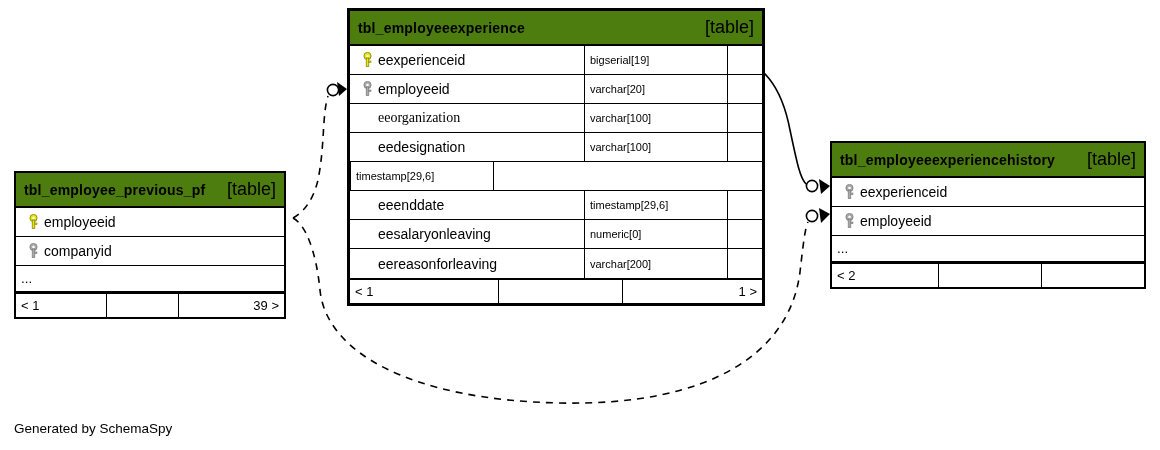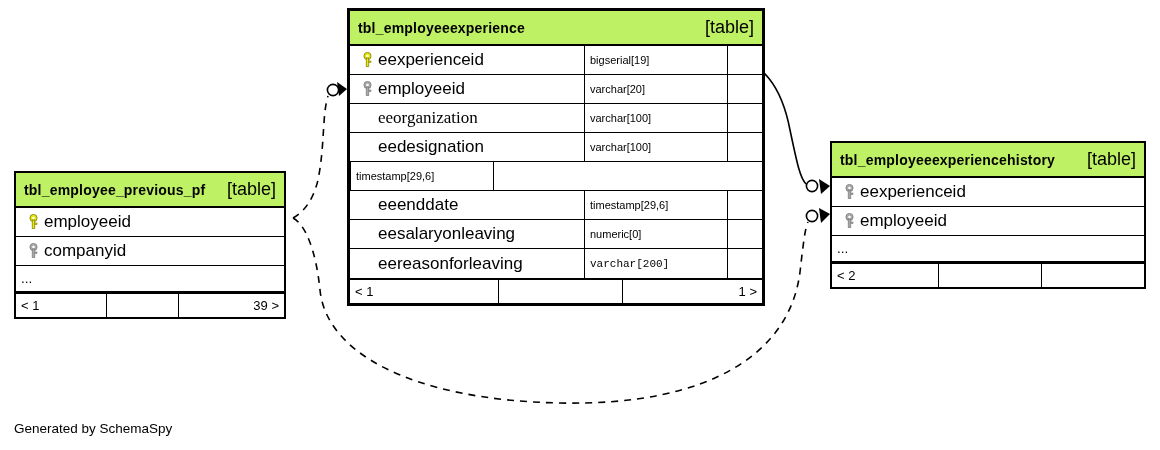--- a/index.html
+++ b/index.html
@@ -40,21 +40,21 @@
     box-sizing: border-box;
   }
   .table-box.emphasis {
     border-width: 3px;
   }
 
   .tbl-header {
     display: flex;
     align-items: center;
     justify-content: space-between;
-    background: #bef264;
+    background: #4d7c0f;
     border-bottom: 2px solid #000000;
     box-sizing: border-box;
     padding: 0 8px;
     height: 35px;
   }
   .tbl-name {
     font-weight: bold;
     font-size: 14px;
     letter-spacing: 0.2px;
     white-space: nowrap;
@@ -75,21 +75,21 @@
     box-sizing: border-box;
     height: 29px;
   }
   .row:last-child { border-bottom: none; }
 
   .cell-name {
     display: flex;
     align-items: center;
     box-sizing: border-box;
     padding-left: 6px;
-    font-size: 17px;
+    font-size: 14px;
     flex: 1 1 auto;
     min-width: 0;
     white-space: nowrap;
     overflow: hidden;
   }
   .cell-type {
     display: flex;
     align-items: center;
     box-sizing: border-box;
     border-left: 1px solid #000000;
@@ -294,21 +294,21 @@
         </div>
         <div class="cell-type" style="flex:0 0 143px;">numeric[0]</div>
         <div class="cell-pad" style="flex:1 1 auto;"></div>
       </div>
 
       <div class="row">
         <div class="cell-name" style="flex:0 0 234px;">
           <span class="keyslot"></span>
           <span class="colname">eereasonforleaving</span>
         </div>
-        <div class="cell-type" style="flex:0 0 143px;font-family:Liberation Mono, monospace;">varchar[200]</div>
+        <div class="cell-type" style="flex:0 0 143px;">varchar[200]</div>
         <div class="cell-pad" style="flex:1 1 auto;"></div>
       </div>
     </div>
 
     <div class="footer">
       <div class="footer-cell left" style="flex:0 0 36%;">&lt; 1</div>
       <div class="footer-cell" style="flex:0 0 30%;"></div>
       <div class="footer-cell right" style="flex:1 1 auto;">1 &gt;</div>
     </div>
   </div>

